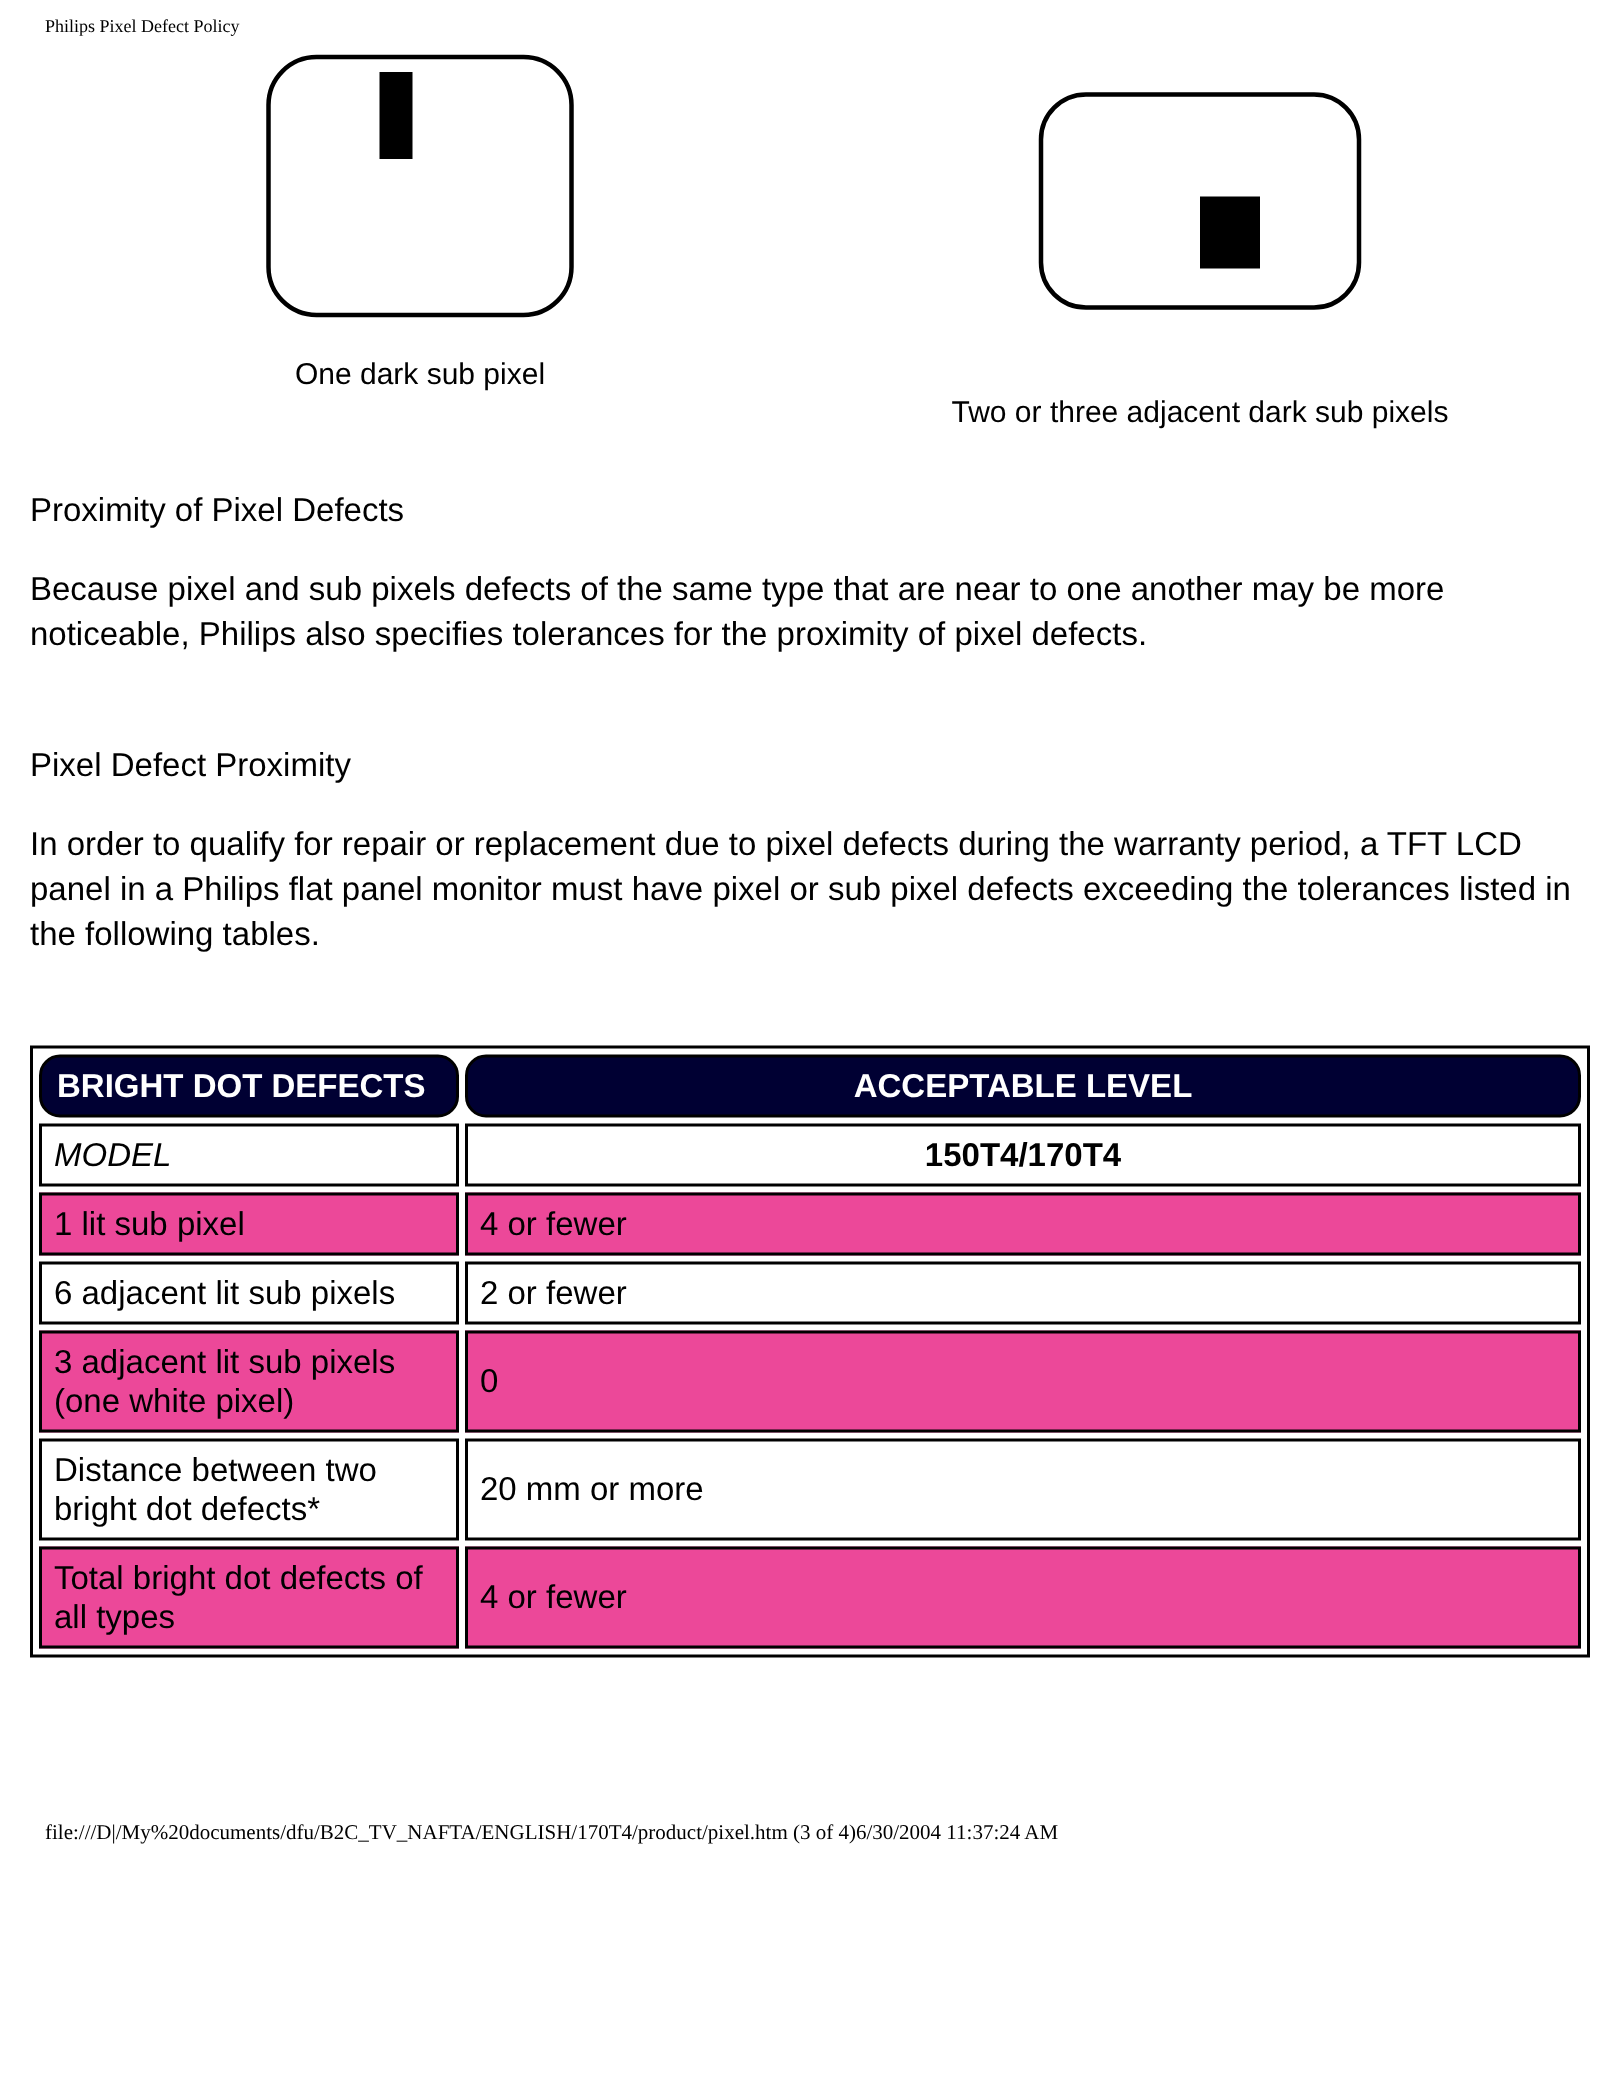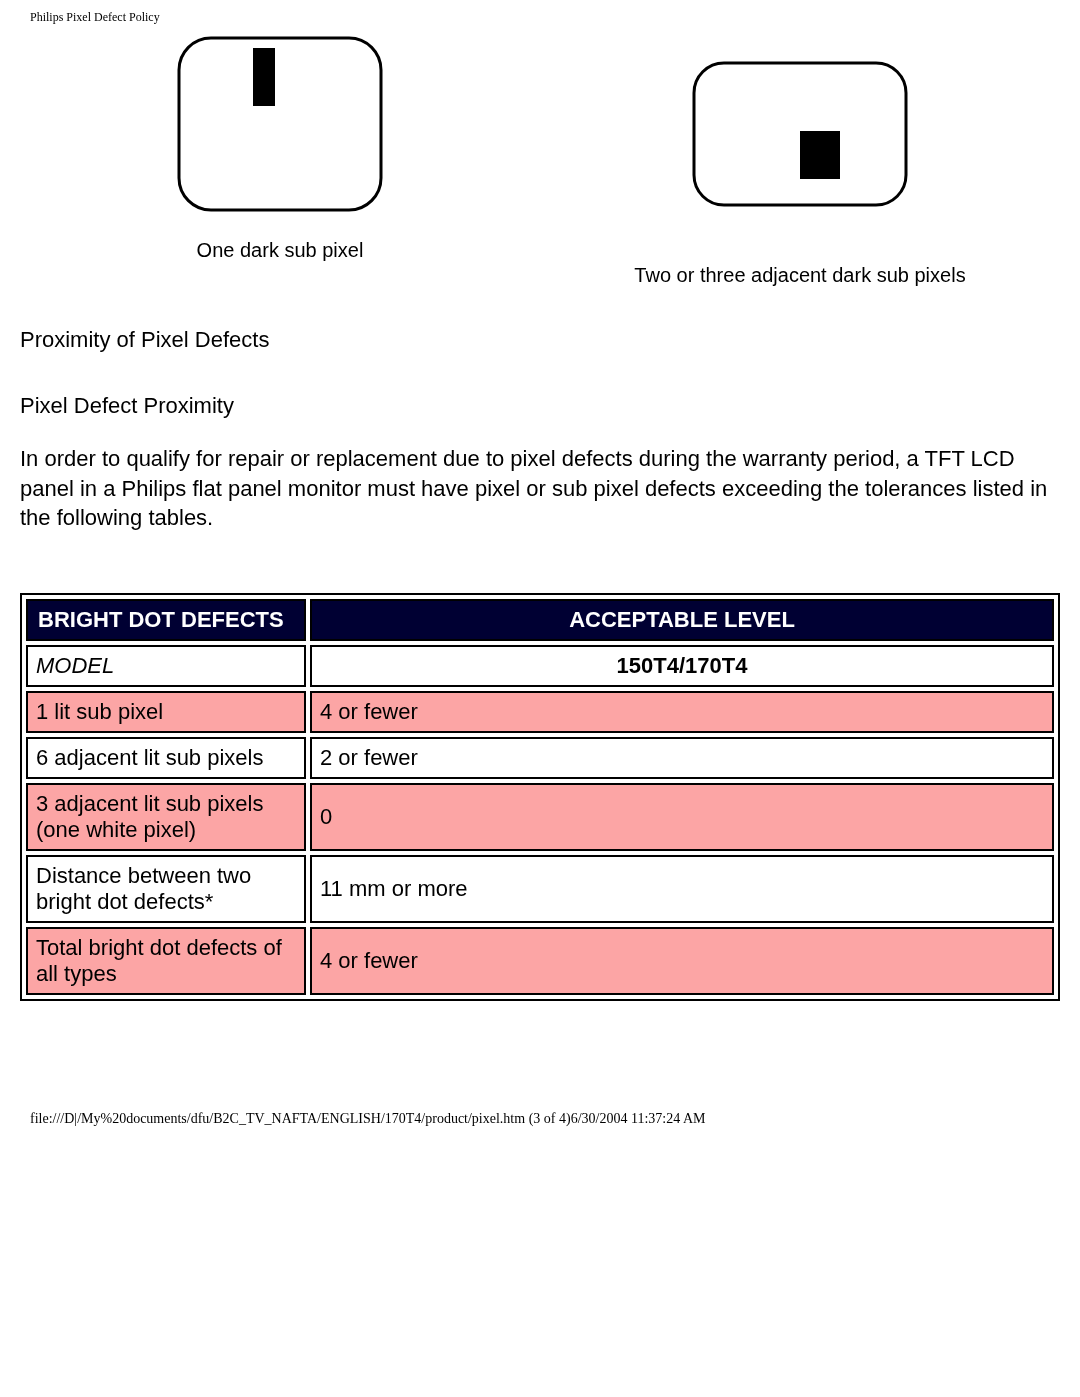--- a/index.html
+++ b/index.html
@@ -60,20 +60,21 @@
     border: 2px solid #000;
     padding: 6px 8px;
     font-size: 22px;
     vertical-align: middle;
   }
   th.hdr {
     background: #000033;
     color: #fff;
     font-weight: bold;
     text-align: center;
+    border-radius: 14px;
   }
   th.hdr.left {
     text-align: left;
     padding-left: 10px;
     width: 258px;
   }
   td.model-label {
     font-style: italic;
     font-weight: normal;
     text-align: left;
@@ -84,21 +85,21 @@
     text-align: center;
   }
   td.criteria {
     text-align: left;
     padding-left: 10px;
   }
   td.value {
     text-align: left;
   }
   tr.yellow td {
-    background: #fca5a5;
+    background: #ec4899;
   }
   .footer {
     font-family: "Times New Roman", serif;
     font-size: 14px;
     margin-top: 110px;
     margin-left: 10px;
   }
 </style>
 </head>
 <body>
@@ -118,20 +119,21 @@
     <div class="illus-col">
       <svg class="illus-svg" width="220" height="150" viewBox="0 0 220 150" style="margin-top:25px">
         <rect x="4" y="4" width="212" height="142" rx="30" ry="30" fill="#fff" stroke="#000" stroke-width="3"></rect>
         <rect x="110" y="72" width="40" height="48" fill="#000"></rect>
       </svg>
       <div class="caption" style="margin-top:55px">Two or three adjacent dark sub pixels</div>
     </div>
   </div>
 
   <div class="section-title">Proximity of Pixel Defects</div>
+  <p class="para">Because pixel and sub pixels defects of the same type that are near to one another may be more noticeable, Philips also specifies tolerances for the proximity of pixel defects.</p>
 
   <div class="section-title">Pixel Defect Proximity</div>
   <p class="para" style="margin-bottom:0">In order to qualify for repair or replacement due to pixel defects during the warranty period, a TFT LCD panel in a Philips flat panel monitor must have pixel or sub pixel defects exceeding the tolerances listed in the following tables.</p>
 
   <table class="defects">
     <tbody>
         <tr>
       <th class="hdr left">BRIGHT DOT DEFECTS</th>
       <th class="hdr">ACCEPTABLE LEVEL</th>
     </tr>
@@ -146,21 +148,21 @@
     <tr>
       <td class="criteria">6 adjacent lit sub pixels</td>
       <td class="value">2 or fewer</td>
     </tr>
     <tr class="yellow">
       <td class="criteria">3 adjacent lit sub pixels (one white pixel)</td>
       <td class="value">0</td>
     </tr>
     <tr>
       <td class="criteria">Distance between two bright dot defects*</td>
-      <td class="value">11 mm or more</td>
+      <td class="value">20 mm or more</td>
     </tr>
     <tr class="yellow">
       <td class="criteria">Total bright dot defects of all types</td>
       <td class="value">4 or fewer</td>
     </tr>
   </tbody>
     </table>
 
   <div class="footer">file:///D|/My%20documents/dfu/B2C_TV_NAFTA/ENGLISH/170T4/product/pixel.htm (3 of 4)6/30/2004 11:37:24 AM</div>
 

